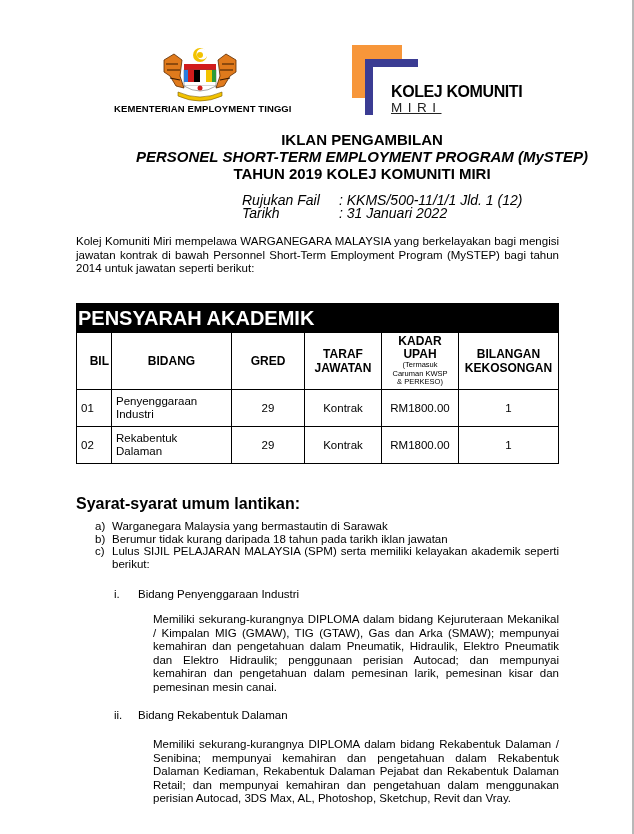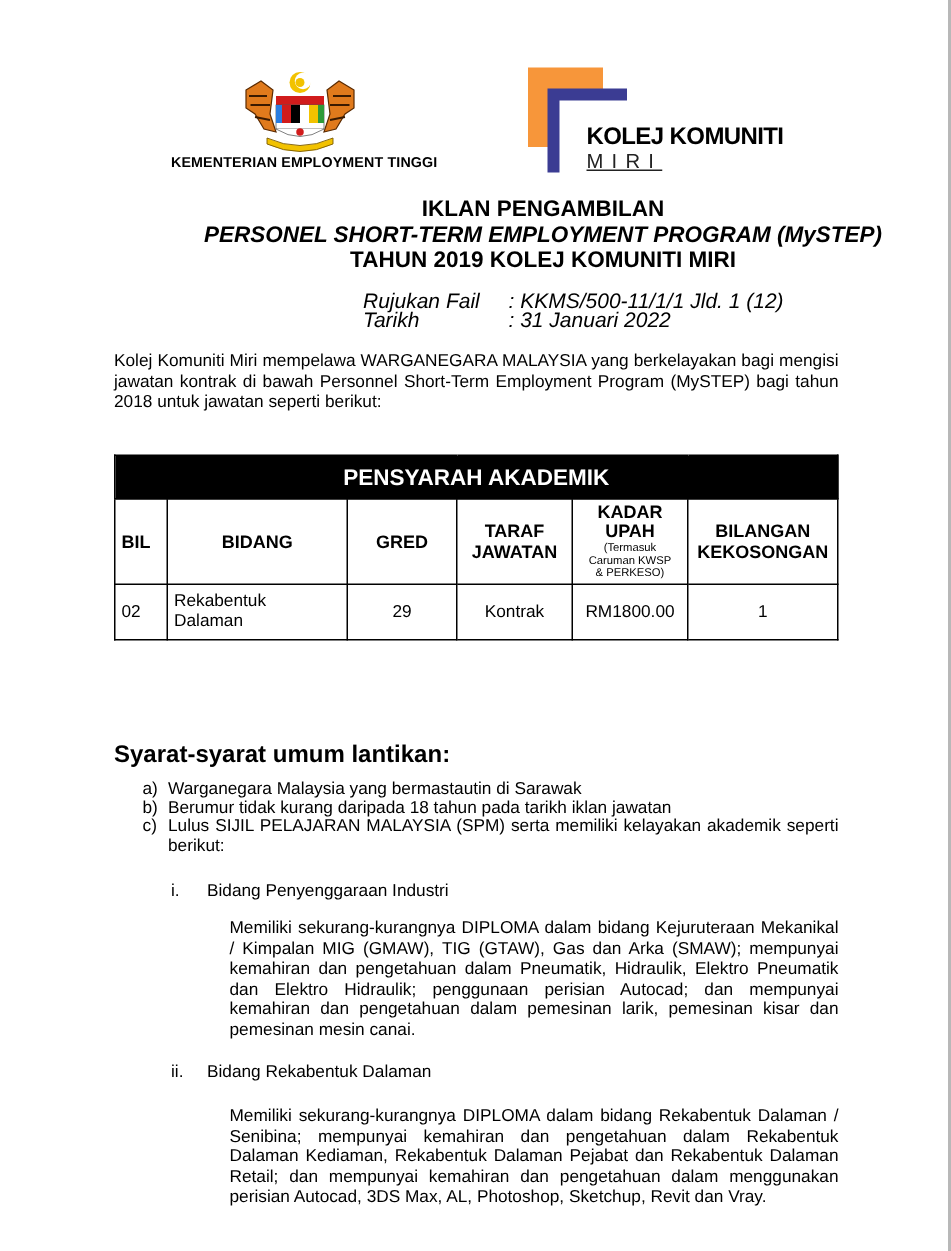--- a/index.html
+++ b/index.html
@@ -28,23 +28,23 @@
   .ref { position: absolute; left: 242px; font-size: 14px; line-height: 13px; font-style: italic; }
   .ref .lbl { display: inline-block; width: 97px; }
   .r1 { top: 194px; }
   .r2 { top: 207px; }
 
   .intro { position: absolute; left: 76px; top: 235px; width: 483px; font-size: 11.5px; line-height: 13.5px; text-align: justify; }
 
   
   table.posts { position: absolute; left: 76px; top: 303px; width: 483px; border-collapse: collapse; font-size: 11.5px; }
   table.posts td, table.posts th { border: 1px solid #000; }
-  .tbl-title { background: #000; color: #fff; height: 26px; font-size: 15px; font-weight: bold; text-align: center; border: 1px solid #000; }
+  .tbl-title { background: #000; color: #fff; height: 26px; font-size: 20px; font-weight: bold; text-align: left; border: 1px solid #000; }
   .hdr th { font-weight: bold; font-size: 12px; line-height: 14px; height: 56px; text-align: center; padding: 0 2px; }
-  .hdr th.bil { text-align: left; padding-left: 4px; }
+  .hdr th.bil { text-align: right; padding-left: 4px; }
   .hdr .small { display: block; font-weight: normal; font-size: 7.5px; line-height: 8.5px; }
   .hdr .kadar { line-height: 13px; }
   .row td { height: 36px; padding: 0 4px; line-height: 13px; }
   .c { text-align: center; }
 
   .req-title { position: absolute; left: 76px; top: 495px; font-size: 16px; font-weight: bold; }
   .req-list { position: absolute; left: 95px; top: 520px; width: 464px; font-size: 11.5px; line-height: 12.5px; }
   .req-item { display: flex; }
   .req-item .mk { width: 17px; flex: none; }
   .req-item .tx { flex: 1; text-align: justify; }
@@ -103,21 +103,21 @@
 <div class="title t2">PERSONEL SHORT-TERM EMPLOYMENT PROGRAM (MySTEP)</div>
 <div class="title t3">TAHUN 2019 KOLEJ KOMUNITI MIRI</div>
 
 <div class="ref r1">
   <span class="lbl">Rujukan Fail</span><span>: KKMS/500-11/1/1 Jld. 1 (12)</span>
 </div>
 <div class="ref r2">
   <span class="lbl">Tarikh</span><span>: 31 Januari 2022</span>
 </div>
 
-<div class="intro">Kolej Komuniti Miri mempelawa WARGANEGARA MALAYSIA yang berkelayakan bagi mengisi jawatan kontrak di bawah Personnel Short-Term Employment Program (MySTEP) bagi tahun 2018 untuk jawatan seperti berikut:</div>
+<div class="intro">Kolej Komuniti Miri mempelawa WARGANEGARA MALAYSIA yang berkelayakan bagi mengisi jawatan kontrak di bawah Personnel Short-Term Employment Program (MySTEP) bagi tahun 2014 untuk jawatan seperti berikut:</div>
 
 <table class="posts">
   <tbody>
       <tr>
     <td colspan="6" class="tbl-title">PENSYARAH AKADEMIK</td>
   </tr>
   <tr class="hdr">
     <th class="bil" style="width:28px">BIL</th>
     <th style="width:115px">BIDANG</th>
     <th style="width:68px">GRED</th>
@@ -129,20 +129,31 @@
       <span>KADAR</span><br>
       <span>UPAH</span>
       <span class="small">(Termasuk</span>
       <span class="small">Caruman KWSP</span>
       <span class="small">&amp; PERKESO)</span>
     </th>
     <th>
       <span>BILANGAN</span><br>
       <span>KEKOSONGAN</span>
     </th>
+  </tr>
+  <tr class="row">
+    <td>01</td>
+    <td>
+      <span>Penyenggaraan</span><br>
+      <span>Industri</span>
+    </td>
+    <td class="c">29</td>
+    <td class="c">Kontrak</td>
+    <td class="c">RM1800.00</td>
+    <td class="c">1</td>
   </tr>
   <tr class="row">
     <td>02</td>
     <td>
       <span>Rekabentuk</span><br>
       <span>Dalaman</span>
     </td>
     <td class="c">29</td>
     <td class="c">Kontrak</td>
     <td class="c">RM1800.00</td>

